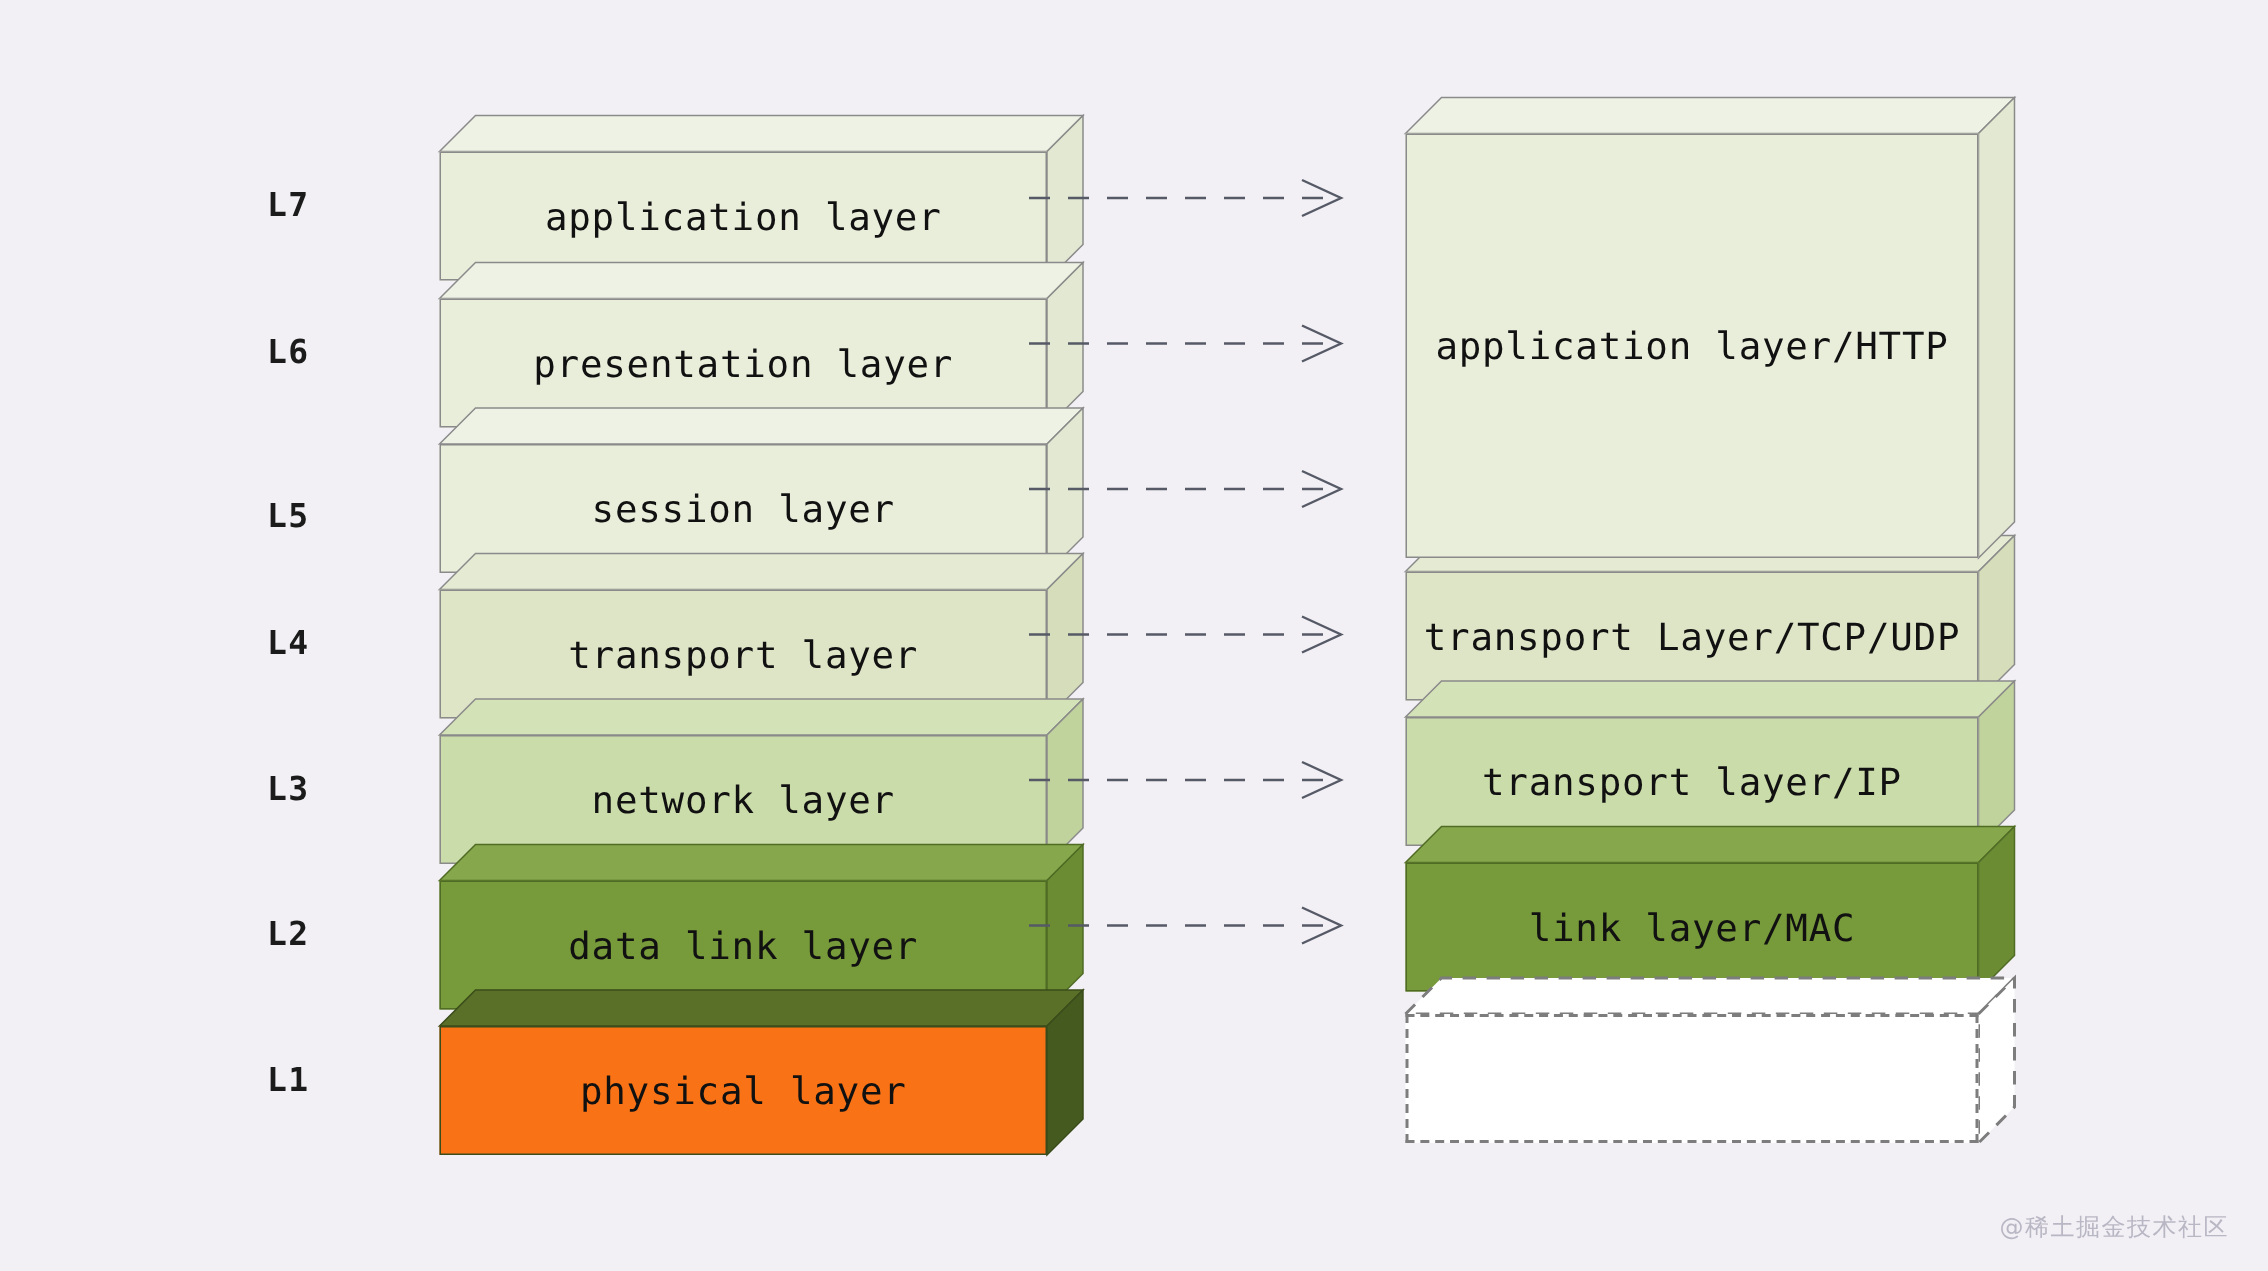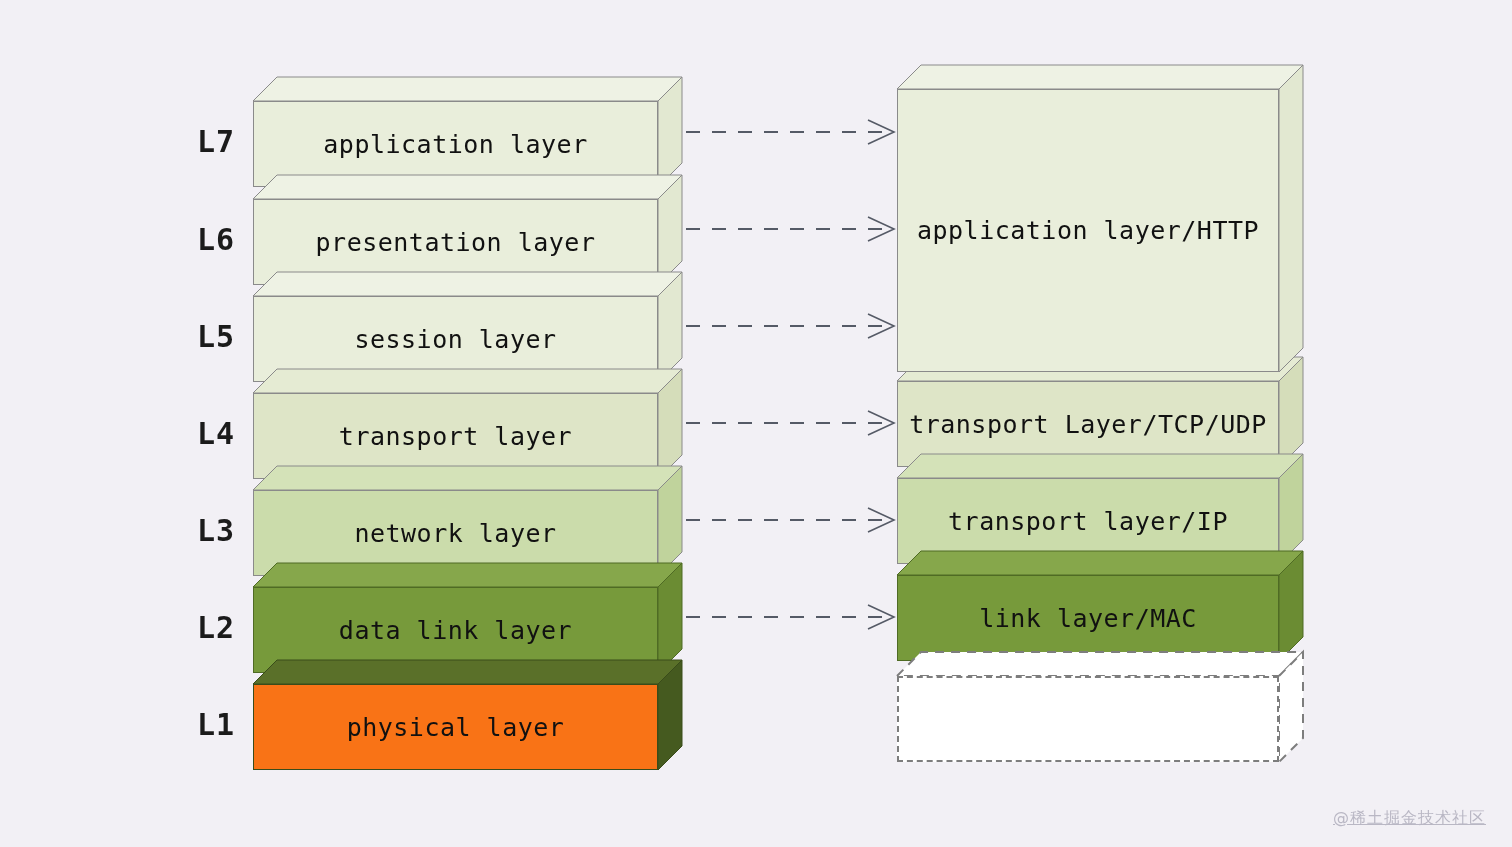--- a/index.html
+++ b/index.html
@@ -19,32 +19,32 @@
     position: absolute;
     inset: 0;
     width: 1512px;
     height: 847px;
   }
 
   
   .layer-tag {
     position: absolute;
     width: 76px;
-    text-align: center;
     font-family: "DejaVu Sans Mono", monospace;
     font-weight: bold;
-    font-size: 30px;
+    font-size: 22px;
     letter-spacing: 1px;
     color: #1b1b1b;
     line-height: 1;
   }
 
   
   .box3d {
     position: absolute;
+    margin-left: 40px;
   }
   .box3d .face-front {
     position: absolute;
     left: 0;
     bottom: 0;
     border: 1px solid #8a8a8a;
     box-sizing: border-box;
     display: flex;
     align-items: center;
     justify-content: center;
@@ -95,21 +95,20 @@
   
   .watermark {
     position: absolute;
     right: 26px;
     bottom: 18px;
     font-family: "DejaVu Sans", sans-serif;
     font-size: 16px;
     color: #b9b7c4;
     letter-spacing: 1px;
     user-select: none;
-    text-decoration: underline;
   }
 </style>
 </head>
 <body>
 
 <div id="stage">
     <div class="box3d" style="left: 253px; top: 77px; width: 429px; height: 110px;">
       <svg width="429" height="110" class="face-top">
         <polygon points="0,24 24,0 429,0 405,24" fill="#eef2e4" stroke="#8a8a8a" stroke-width="1"></polygon>
         <polygon points="405,24 429,0 429,86 405,110" fill="#e2e8d1" stroke="#8a8a8a" stroke-width="1"></polygon>
@@ -137,21 +136,21 @@
       <svg width="429" height="110" class="face-top">
         <polygon points="0,24 24,0 429,0 405,24" fill="#eef2e4" stroke="#8a8a8a" stroke-width="1"></polygon>
         <polygon points="405,24 429,0 429,86 405,110" fill="#e2e8d1" stroke="#8a8a8a" stroke-width="1"></polygon>
       </svg>
       <div class="face-front" style="width: 405px; height: 86px; background: rgb(233, 238, 219); border-color: rgb(138, 138, 138);">
         <div class="face-front-inner">
           <span class="box-label">session layer</span>
         </div>
       </div>
     </div>
-    <div class="layer-tag" style="left: 178px; top: 322px;">L5</div>
+    <div class="layer-tag" style="left: 178px; top: 334px;">L5</div>
     <div class="box3d" style="left: 253px; top: 369px; width: 429px; height: 110px;">
       <svg width="429" height="110" class="face-top">
         <polygon points="0,24 24,0 429,0 405,24" fill="#e5ebd3" stroke="#8a8a8a" stroke-width="1"></polygon>
         <polygon points="405,24 429,0 429,86 405,110" fill="#d5ddba" stroke="#8a8a8a" stroke-width="1"></polygon>
       </svg>
       <div class="face-front" style="width: 405px; height: 86px; background: rgb(222, 229, 199); border-color: rgb(138, 138, 138);">
         <div class="face-front-inner">
           <span class="box-label">transport layer</span>
         </div>
       </div>

